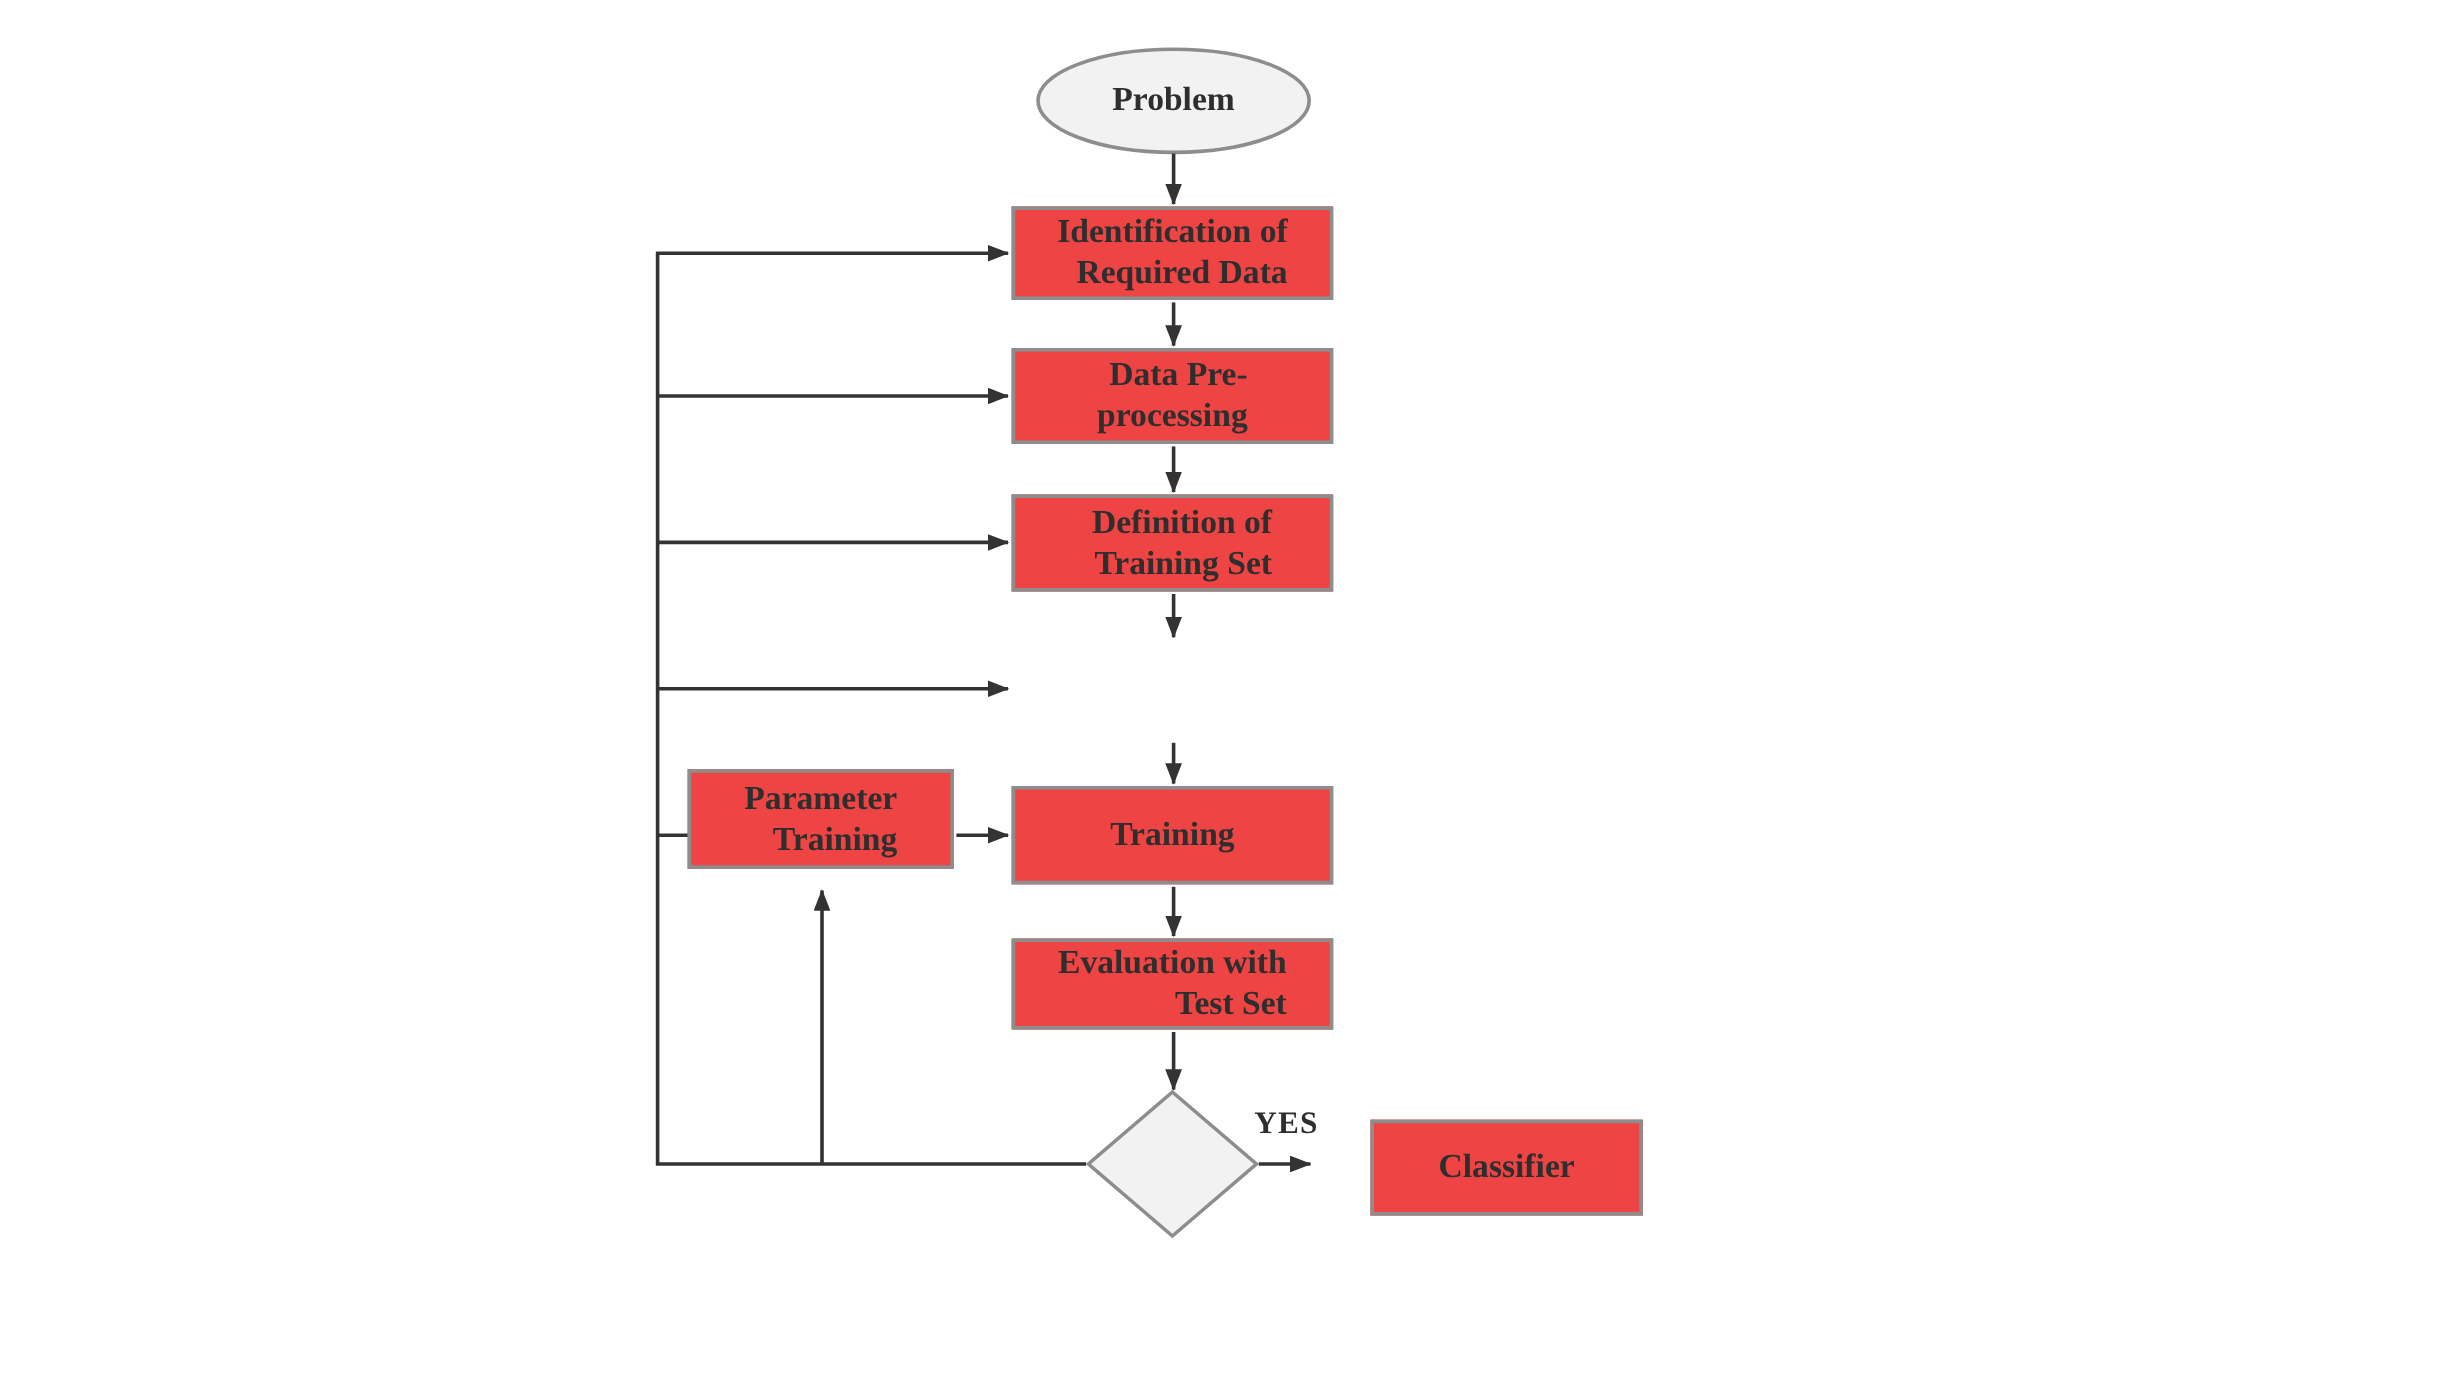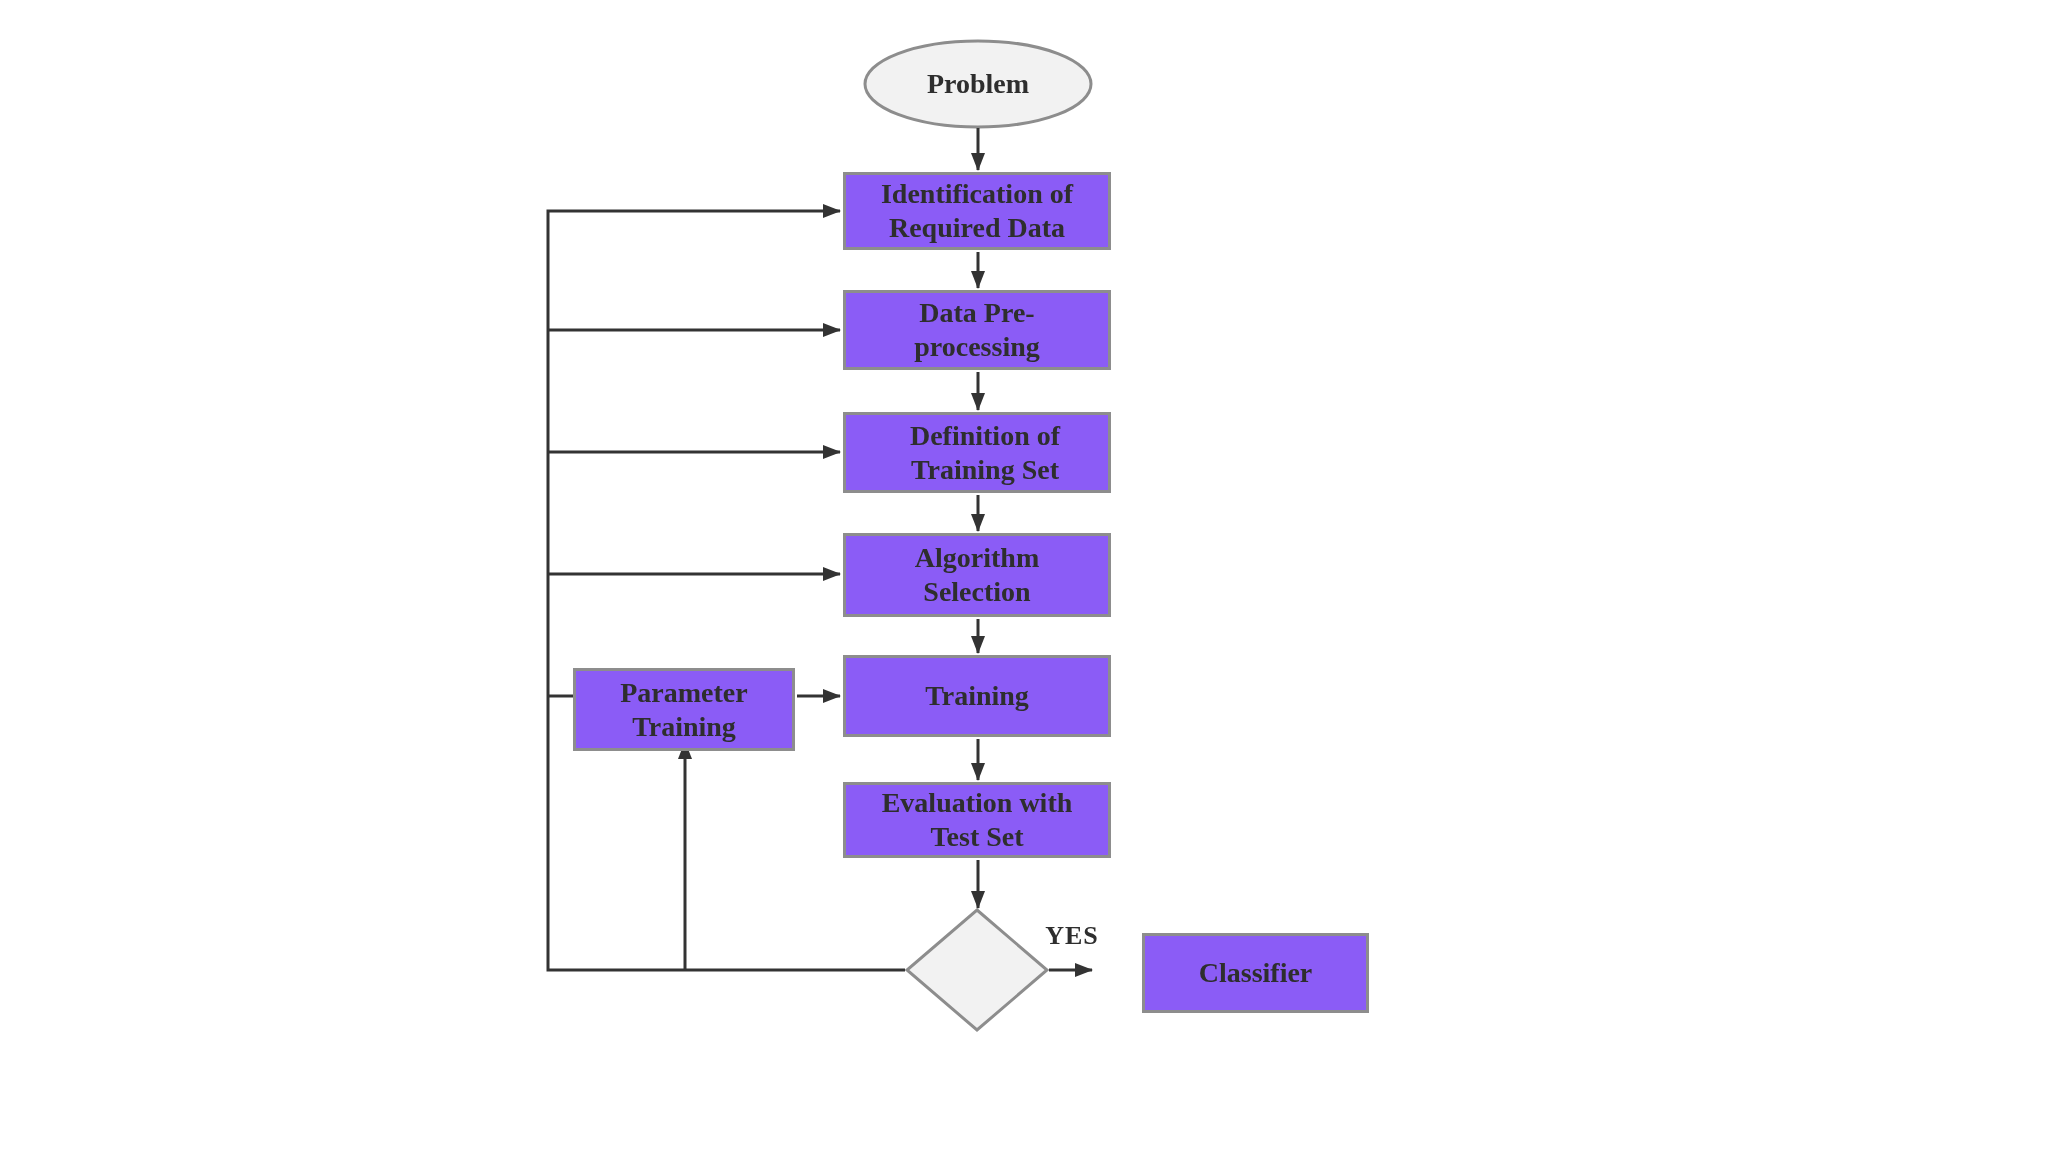--- a/index.html
+++ b/index.html
@@ -30,22 +30,23 @@
     align-items: center;
     justify-content: center;
     text-align: center;
     color: #2e2e2e;
     font-size: 28px;
     line-height: 34px;
     font-weight: 600;
     white-space: pre-line;
   }
   .rect-node {
-    background: #8b5cf6;
+    background: #ef4444;
     border: 3px solid #8d8d8d;
+    text-align: right;
   }
   .shape-label {
     background: transparent;
     border: none;
   }
   .decision-label {
     font-size: 38px;
     font-weight: 700;
     letter-spacing: 2px;
   }
@@ -98,24 +99,22 @@
 
   <div class="node rect-node" style="left:843px; top:172px; width:268px; height:78px;">Identification of
 Required Data</div>
 
   <div class="node rect-node" style="left:843px; top:290px; width:268px; height:80px;">Data Pre-
 processing</div>
 
   <div class="node rect-node" style="left:843px; top:412px; width:268px; height:81px;padding-left:16px;">Definition of
 Training Set</div>
 
-  <div class="node rect-node" style="left:843px; top:533px; width:268px; height:84px;">Algorithm
-Selection</div>
 
-  <div class="node rect-node" style="left:573px; top:668px; width:222px; height:83px;">Parameter
+  <div class="node rect-node" style="left:573px; top:641px; width:222px; height:83px;">Parameter
 Training</div>
 
   <div class="node rect-node" style="left:843px; top:655px; width:268px; height:82px;">Training</div>
 
   <div class="node rect-node" style="left:843px; top:782px; width:268px; height:76px;">Evaluation with
 Test Set</div>
 
 
   <div class="node rect-node" style="left:1142px; top:933px; width:227px; height:80px;">Classifier</div>
 

